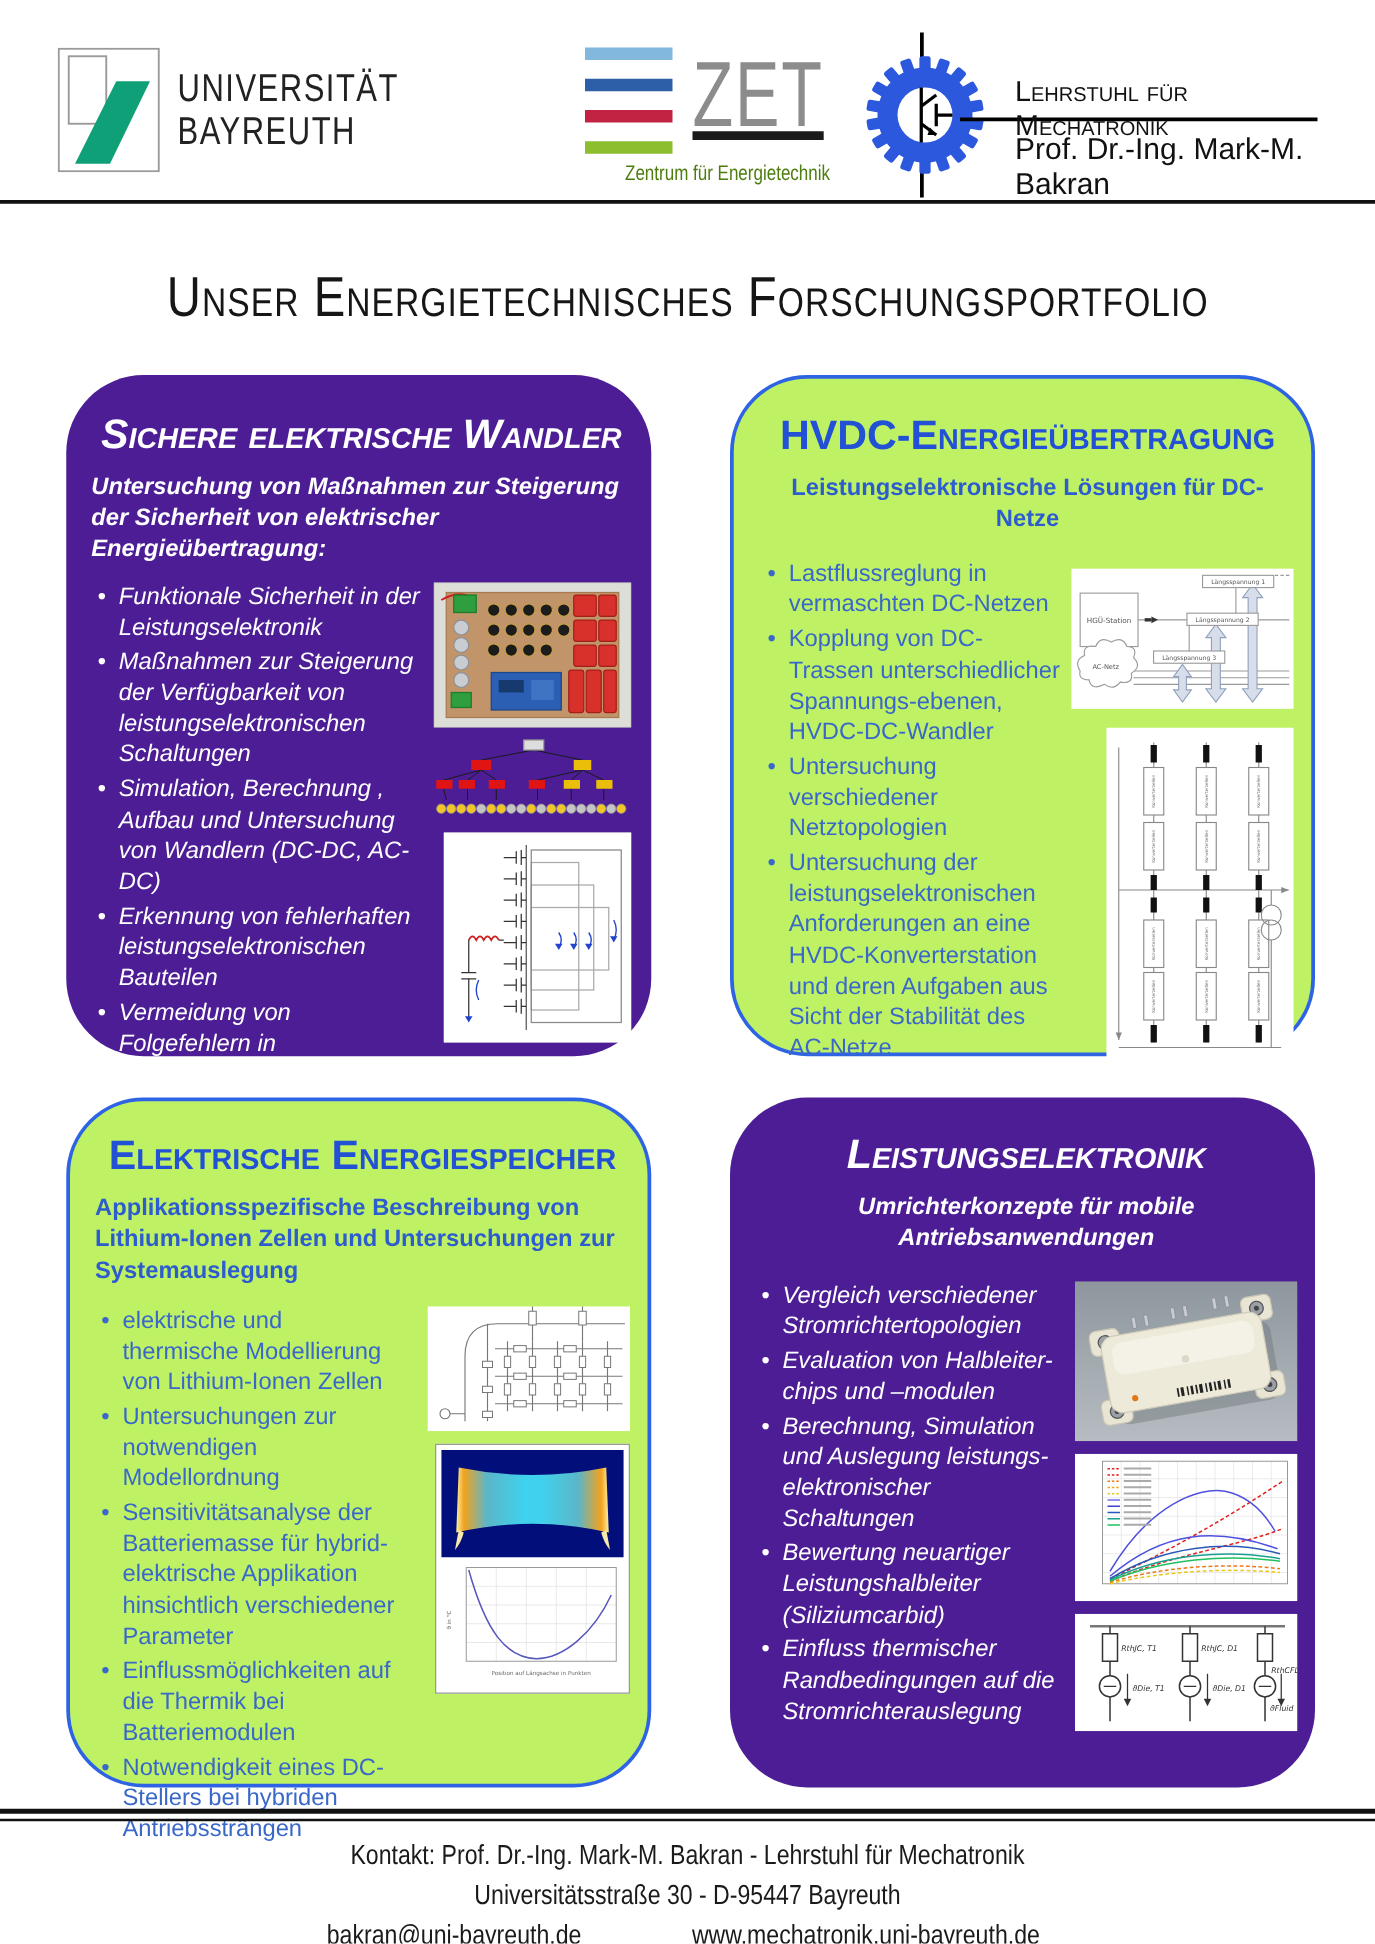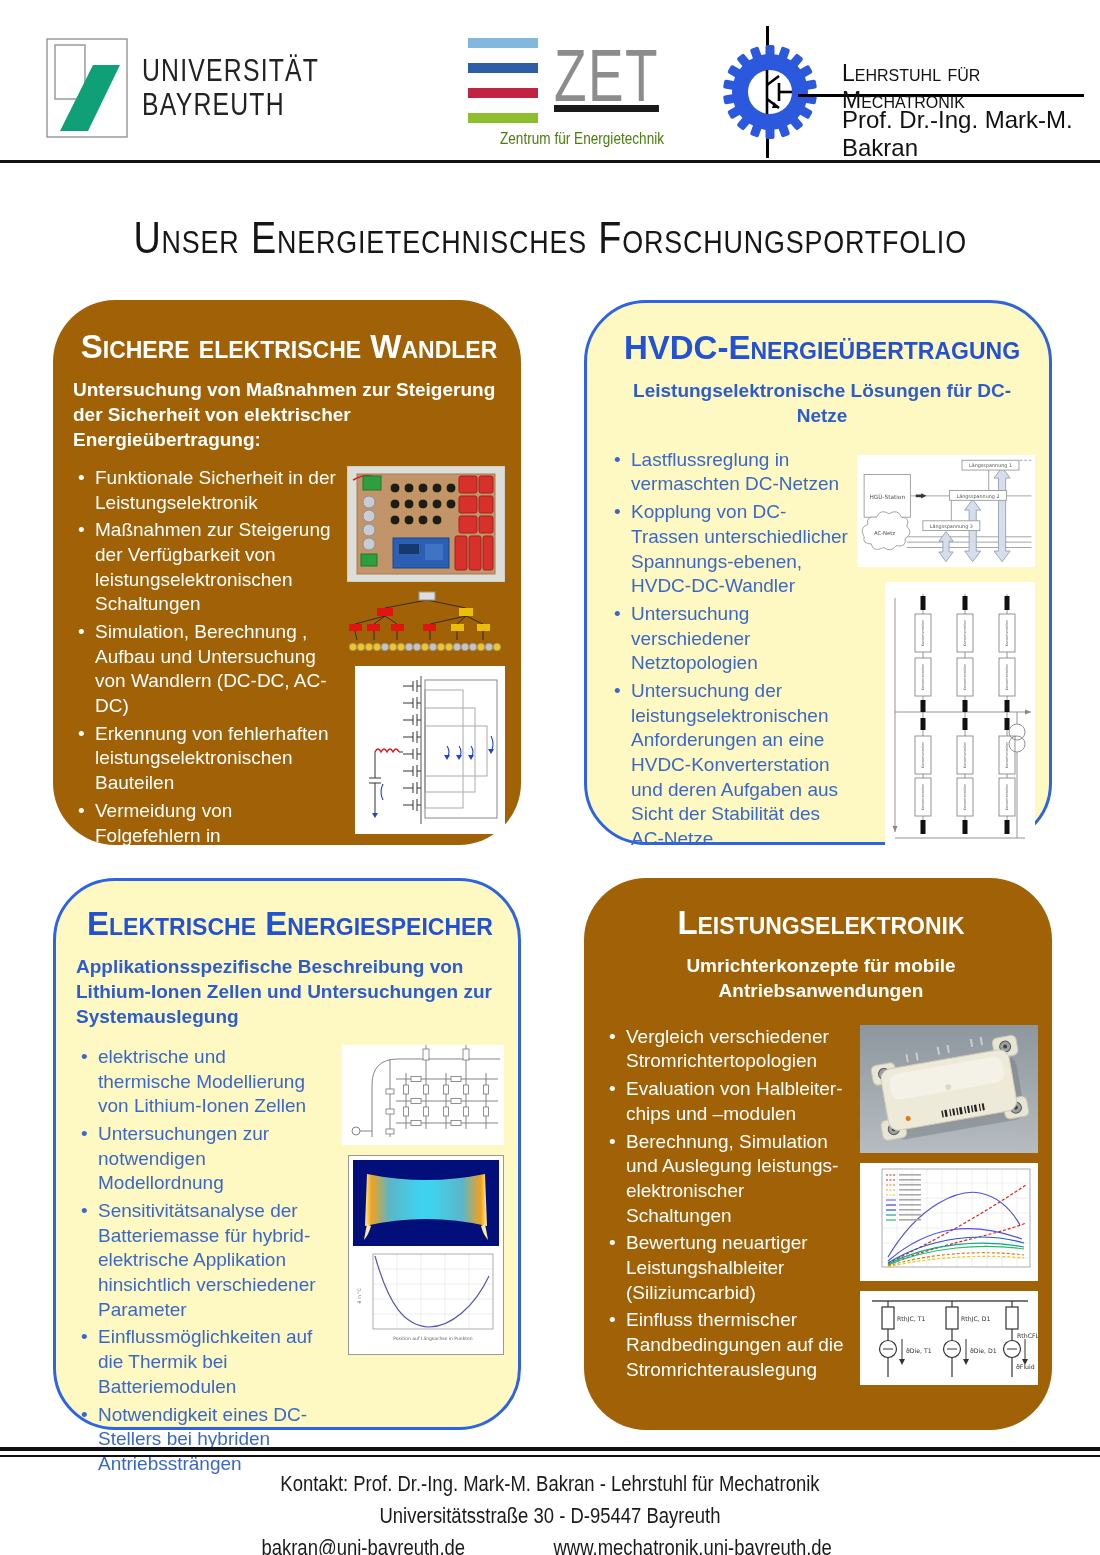--- a/index.html
+++ b/index.html
@@ -11,34 +11,34 @@
   
   .header-rule{position:absolute;left:0;top:160px;width:1100px;height:3px;background:#111;}
   .uni-logo{position:absolute;left:46px;top:38px;display:flex;align-items:center;gap:14px;}
   .uni-text{font-size:31px;letter-spacing:1.5px;line-height:1.1;color:#222;}
   .zet-logo{position:absolute;left:468px;top:28px;width:190px;}
   .zet-top{display:flex;align-items:center;gap:16px;text-decoration:underline;}
   .zet-bars{display:flex;flex-direction:column;gap:15px;padding-top:10px;}
   .zet-bar{width:70px;height:10px;}
   .zet-word{font-size:74px;line-height:.94;color:#8c8c8c;letter-spacing:2px;transform:scaleX(.72);transform-origin:left top;}
   .zet-sub{margin-top:6px;font-size:17px;color:#4d7c0f;margin-left:32px;}
-  .mech-logo{position:absolute;left:720px;top:22px;width:370px;height:135px;}
+  .mech-logo{position:absolute;left:690px;top:22px;width:370px;height:135px;}
   .mech-vline{position:absolute;left:46px;top:4px;width:2.5px;height:132px;background:#000;}
   .mech-hline{position:absolute;left:78px;top:72px;width:286px;height:2.5px;background:#000;}
   .mech-t1{position:absolute;left:122px;top:38px;font-variant:small-caps;font-size:23px;color:#111;}
   .mech-t2{position:absolute;left:122px;top:84px;font-size:24px;color:#111;}
 
   
   .main-title{position:absolute;left:0;top:212px;width:1100px;text-align:center;
               font-variant:small-caps;font-size:45px;color:#161616;letter-spacing:1px;}
 
   
   .card{position:absolute;width:468px;border-radius:62px;box-sizing:border-box;}
-  .card.filled{background:#a16207;color:#fff;}
-  .card.outline{background:#fef9c3;border:3.5px solid #2E64E4;}
+  .card.filled{background:#4c1d95;color:#fff;font-style:italic;}
+  .card.outline{background:#bef264;border:3.5px solid #2E64E4;}
   #card-wandler{left:53px;top:300px;height:545px;padding:30px 16px 0 20px;}
   #card-hvdc{left:584px;top:300px;height:545px;padding:28px 14px 0 22px;}
   #card-speicher{left:53px;top:878px;height:552px;padding:26px 14px 0 20px;}
   #card-le{left:584px;top:878px;height:552px;padding:28px 14px 12px 20px;}
   .card-title{font-variant:small-caps;font-weight:700;font-size:33px;text-align:center;line-height:1.05;}
   .outline .card-title{color:#2351D6;}
   .card-sub{font-weight:700;font-size:19px;line-height:1.32;margin-top:12px;}
   .outline .card-sub{color:#2D5CCE;}
   .sub-center{text-align:center;}
   .card-body{display:flex;margin-top:14px;gap:6px;}

